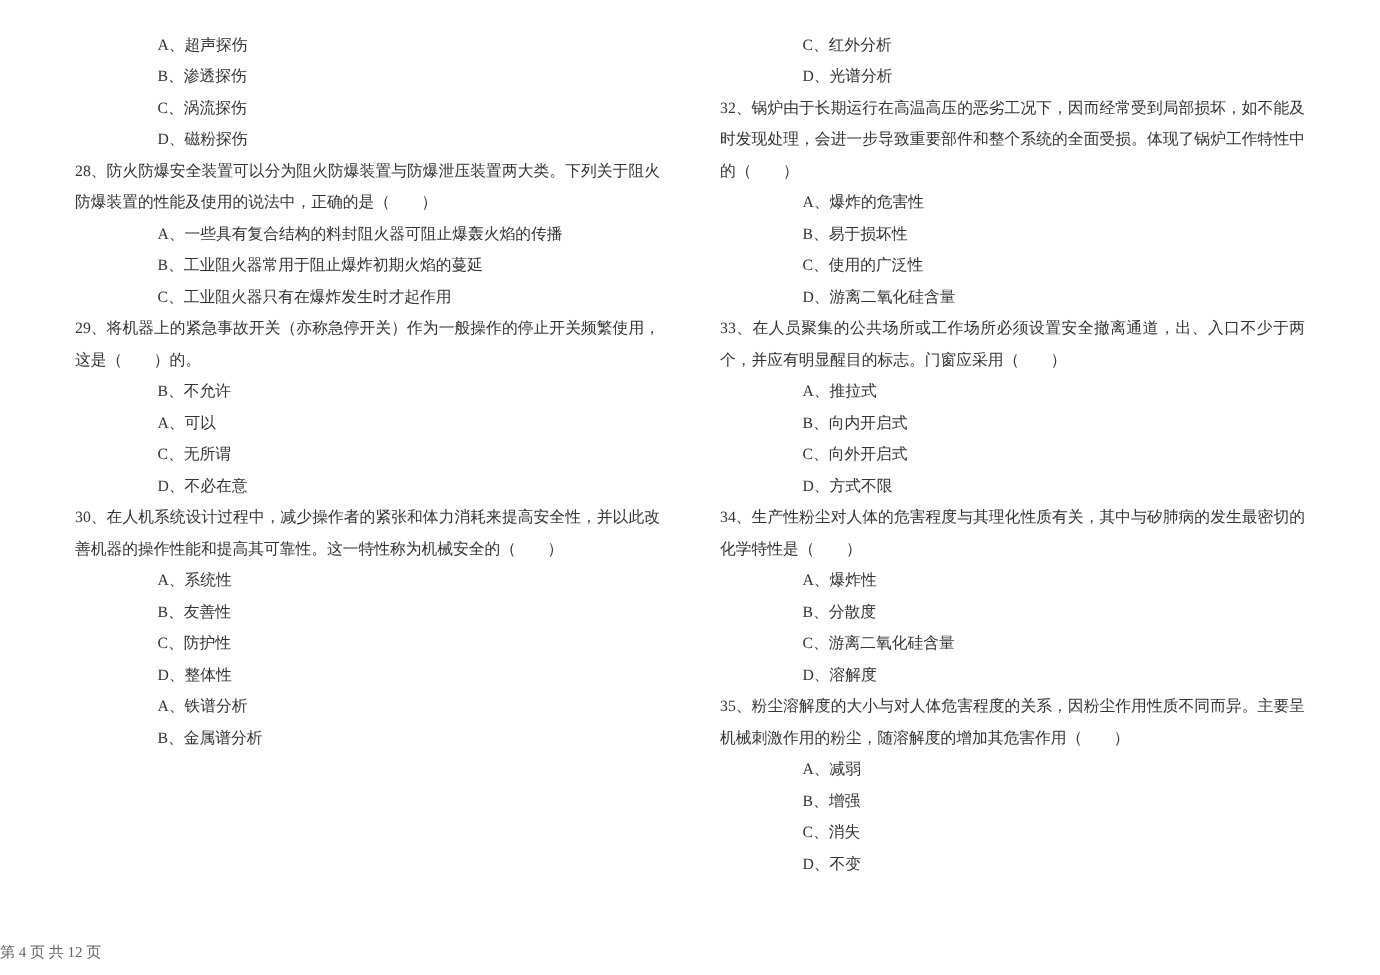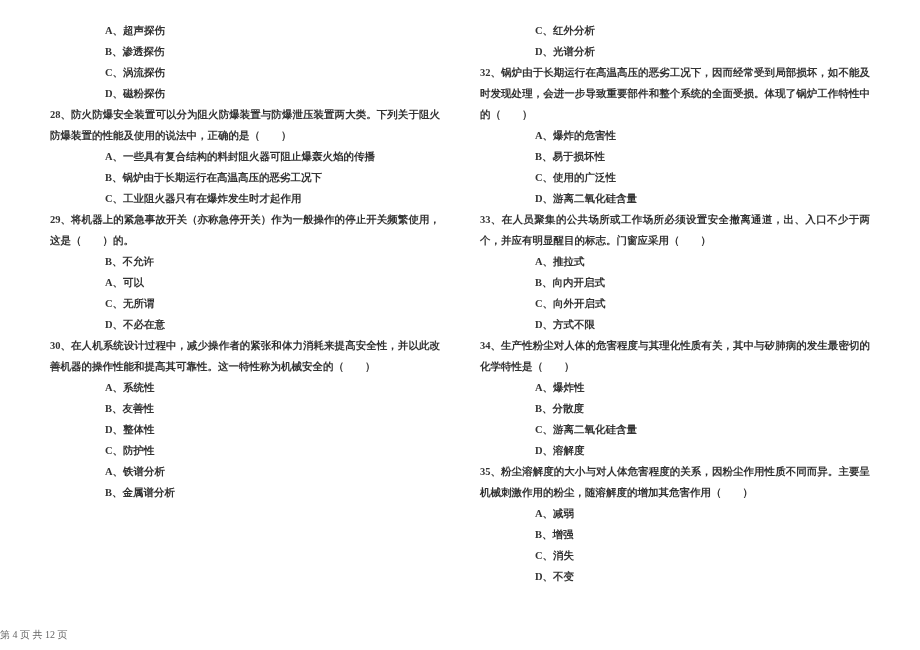--- a/index.html
+++ b/index.html
@@ -18,21 +18,20 @@
       overflow: hidden;
     }
     .page-content {
       display: flex;
       padding: 20px 40px 30px 40px;
       height: 620px;
     }
     .column {
       flex: 1;
       padding: 0 10px;
-      font-weight: bold;
     }
     .column-left {
       padding-right: 20px;
     }
     .column-right {
       padding-left: 20px;
     }
     .option {
       padding-left: 55px;
       line-height: 2.0;
@@ -58,34 +57,34 @@
 
 <div class="page-content">
   <div class="column column-left">
     <div class="option">A、超声探伤</div>
     <div class="option">B、渗透探伤</div>
     <div class="option">C、涡流探伤</div>
     <div class="option">D、磁粉探伤</div>
 
     <div class="question">28、防火防爆安全装置可以分为阻火防爆装置与防爆泄压装置两大类。下列关于阻火防爆装置的性能及使用的说法中，正确的是（　　）</div>
     <div class="option">A、一些具有复合结构的料封阻火器可阻止爆轰火焰的传播</div>
-    <div class="option">B、锅炉由于长期运行在高温高压的恶劣工况下</div>
+    <div class="option">B、工业阻火器常用于阻止爆炸初期火焰的蔓延</div>
     <div class="option">C、工业阻火器只有在爆炸发生时才起作用</div>
 
     <div class="question">29、将机器上的紧急事故开关（亦称急停开关）作为一般操作的停止开关频繁使用，这是（　　）的。</div>
     <div class="option">B、不允许</div>
     <div class="option">A、可以</div>
     <div class="option">C、无所谓</div>
     <div class="option">D、不必在意</div>
 
     <div class="question">30、在人机系统设计过程中，减少操作者的紧张和体力消耗来提高安全性，并以此改善机器的操作性能和提高其可靠性。这一特性称为机械安全的（　　）</div>
     <div class="option">A、系统性</div>
     <div class="option">B、友善性</div>
+    <div class="option">C、防护性</div>
     <div class="option">D、整体性</div>
-    <div class="option">C、防护性</div>
 
     <div class="option">A、铁谱分析</div>
     <div class="option">B、金属谱分析</div>
   </div>
 
   <div class="column column-right">
     <div class="option">C、红外分析</div>
     <div class="option">D、光谱分析</div>
 
     <div class="question">32、锅炉由于长期运行在高温高压的恶劣工况下，因而经常受到局部损坏，如不能及时发现处理，会进一步导致重要部件和整个系统的全面受损。体现了锅炉工作特性中的（　　）</div>

